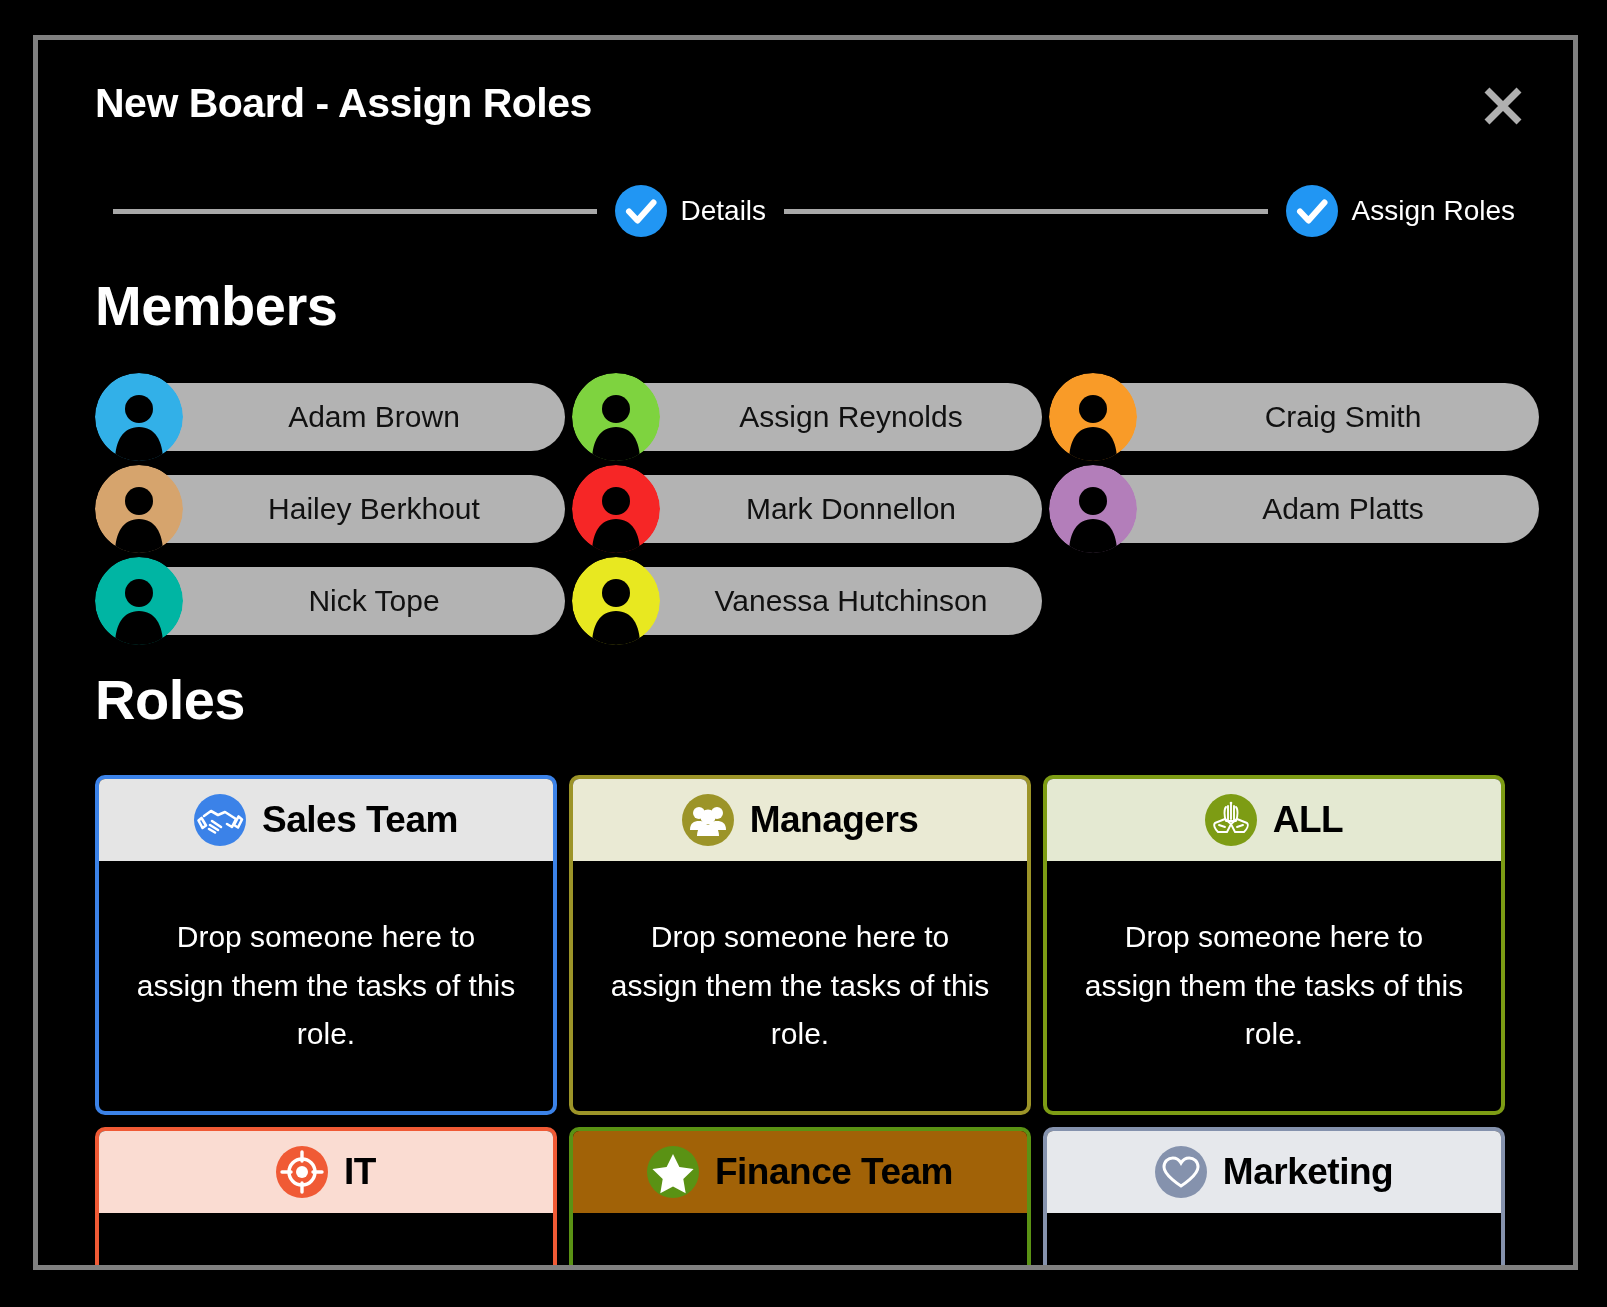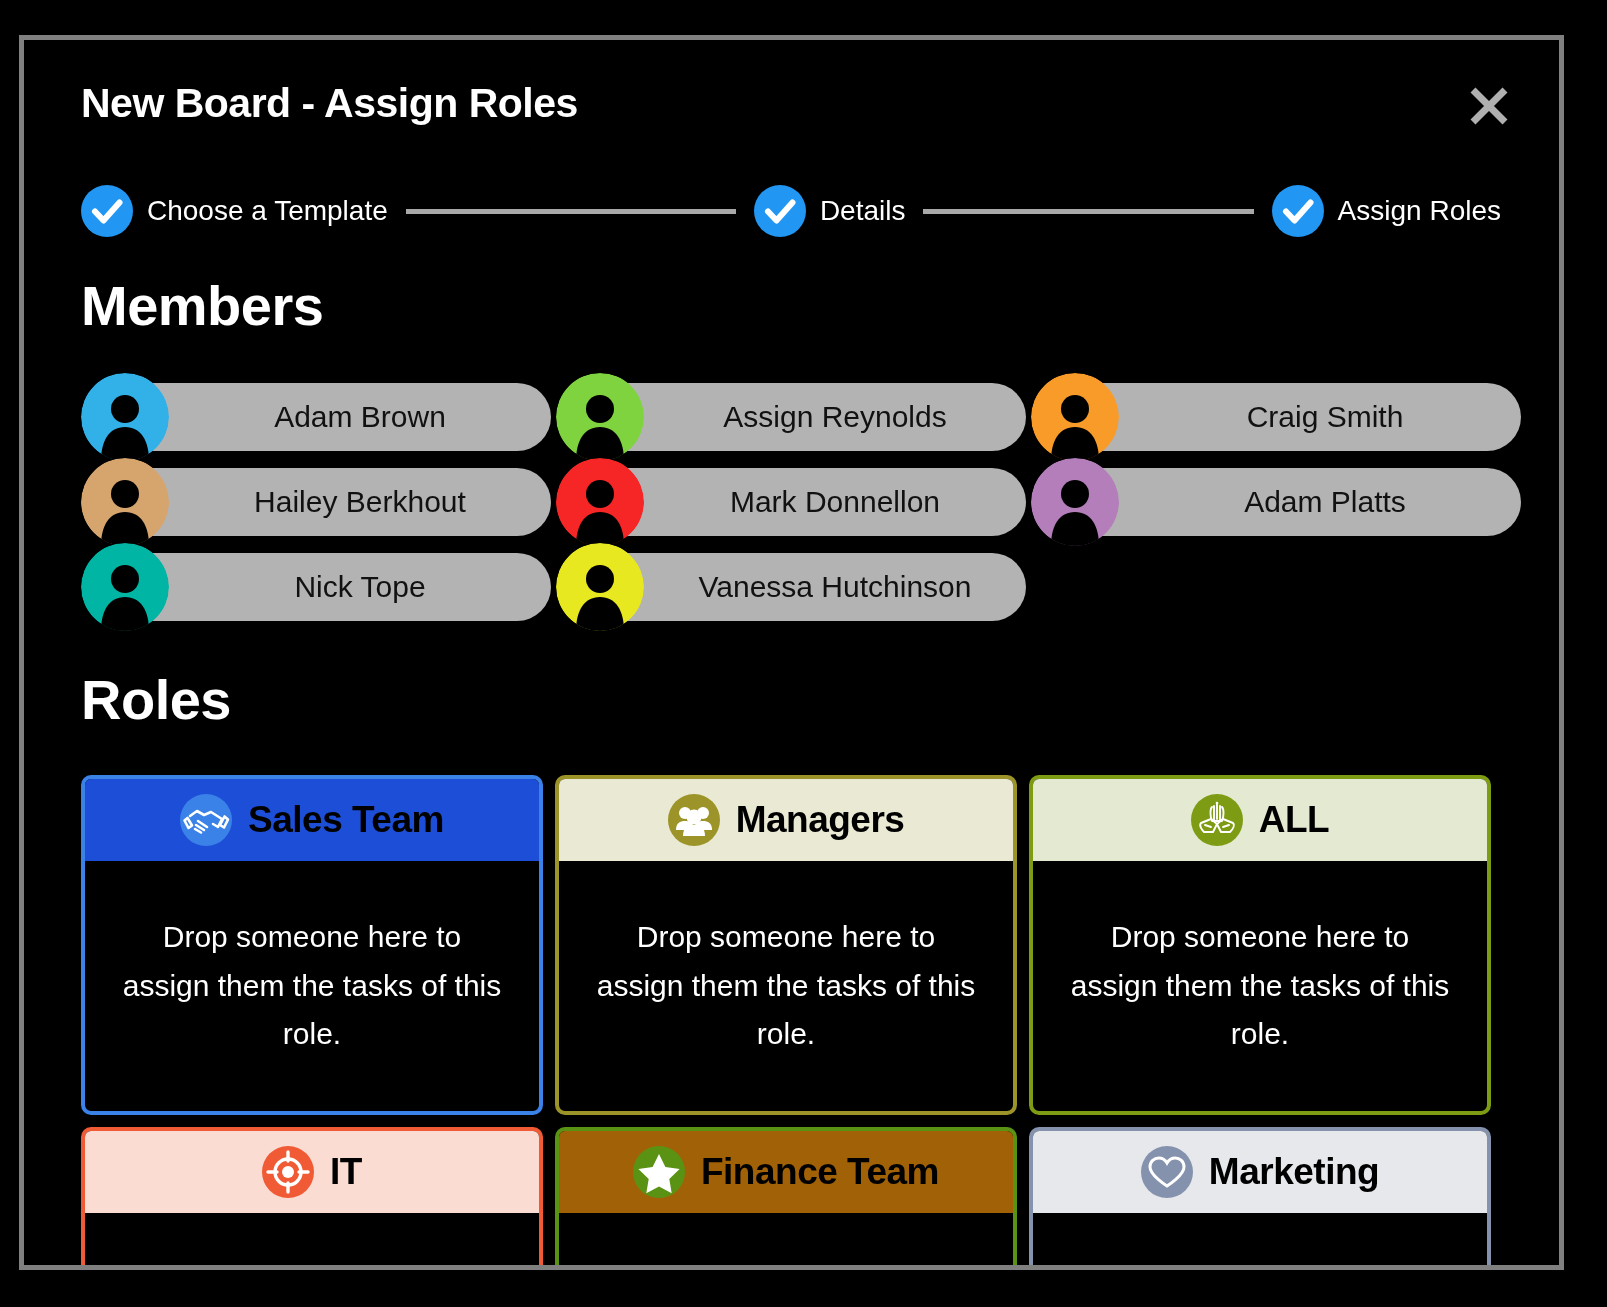--- a/index.html
+++ b/index.html
@@ -5,21 +5,21 @@
   * { box-sizing: border-box; margin: 0; padding: 0; }
   html, body {
     width: 1607px; height: 1307px;
     background: #000;
     font-family: "Liberation Sans", sans-serif;
     overflow: hidden;
   }
 
   #modal {
     position: absolute;
-    left: 19px; top: 35px;
+    left: 33px; top: 35px;
     width: 1545px; height: 1235px;
     border: 5px solid #808080;
     background: #000;
     overflow: hidden;
   }
 
   
   .modal-header {
     position: relative;
     height: 110px;
@@ -92,20 +92,21 @@
   
   .members-grid {
     position: absolute;
     left: 57px; top: 335px;
     width: 1430px;
     display: grid;
     grid-template-columns: 470px 470px 470px;
     grid-auto-rows: 85px;
     column-gap: 5px;
     row-gap: 0px;
+    gap: 7px;
   }
   .member-chip {
     position: relative;
     height: 68px;
     margin-top: 8px;
     cursor: grab;
   }
   .chip-bg {
     position: absolute;
     left: 10px; top: 0;
@@ -193,28 +194,20 @@
   <div class="modal-header">
     <div class="modal-title">New Board - Assign Roles</div>
     <div class="close-btn">
       <svg width="46" height="46" viewBox="0 0 46 46">
         <path d="M7 7 L39 39 M39 7 L7 39" stroke="#b0b0b0" stroke-width="7" stroke-linecap="butt"></path>
       </svg>
     </div>
   </div>
 
   <div class="stepper">
-      <div class="step">
-        <div class="step-circle" style="background:#2196f3">
-          <svg width="52" height="52" viewBox="0 0 52 52">
-            <path d="M14 26.5 L22.5 35.5 L38.5 17.5" fill="none" stroke="#fff" stroke-width="6" stroke-linecap="round" stroke-linejoin="round"></path>
-          </svg>
-        </div>
-        <div class="step-label">Choose a Template</div>
-      </div>
       <div class="step-line" style="background: rgb(168, 168, 168);"></div>
       <div class="step">
         <div class="step-circle" style="background:#2196f3">
           <svg width="52" height="52" viewBox="0 0 52 52">
             <path d="M14 26.5 L22.5 35.5 L38.5 17.5" fill="none" stroke="#fff" stroke-width="6" stroke-linecap="round" stroke-linejoin="round"></path>
           </svg>
         </div>
         <div class="step-label">Details</div>
       </div>
       <div class="step-line" style="background: rgb(168, 168, 168);"></div>
@@ -318,21 +311,21 @@
           </svg>
         </div>
         <div class="member-name">Vanessa Hutchinson</div>
       </div>
     </div>
 
   <div class="section-title" id="roles-title">Roles</div>
 
   <div class="roles-grid">
       <div class="role-card" style="border-color: rgb(59, 130, 232);">
-        <div class="role-head" style="background:#1d4ed8">
+        <div class="role-head" style="background:#e5e5e5">
           <div class="role-icon" style="background:#3b82e8">
             <svg width="52" height="52" viewBox="0 0 52 52">
               <g fill="none" stroke="#fff" stroke-width="2.6" stroke-linejoin="round" stroke-linecap="round">
                 <path d="M10 22 L17 17 L24 21 L31 18 L42 25 L38 33 L33 30"></path>
                 <path d="M7.5 24 L12 31.5 L8.5 34 L4.5 26.5 Z"></path>
                 <path d="M44.5 22.5 L40 31 L44 33.5 L48 25.5 Z"></path>
                 <path d="M18 27 L27 33"></path>
                 <path d="M16 31 L24 36"></path>
                 <path d="M15 35 L21 38.5"></path>
               </g>

